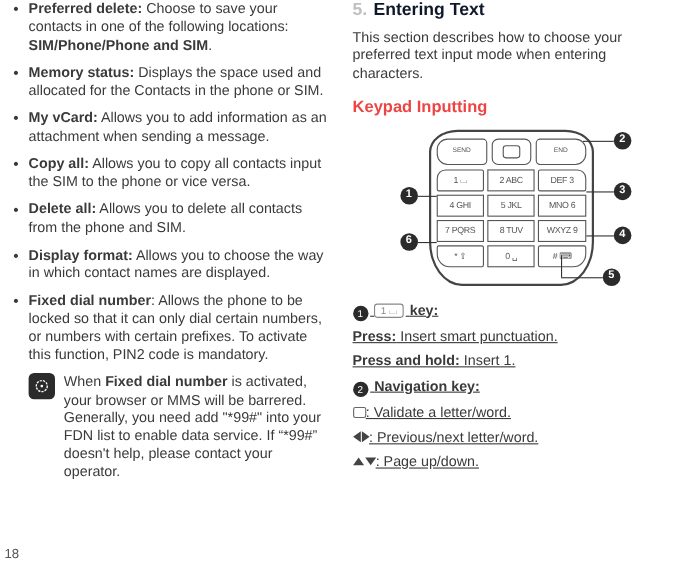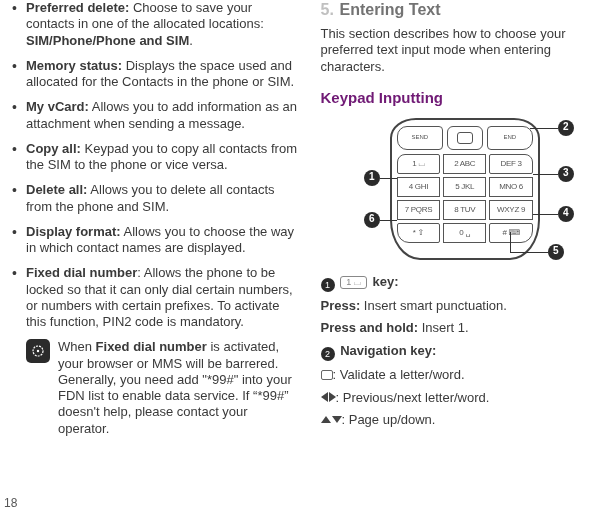--- a/index.html
+++ b/index.html
@@ -65,29 +65,29 @@
     color: #555;
   }
 
   .section-num {
     color: #c0c0c0;
     font-weight: bold;
     font-size: 16px;
     margin-right: 2px;
   }
   .section-title {
-    color: #737373;
+    color: #0f172a;
     font-weight: bold;
     font-size: 16px;
   }
   .right-col .section-row { margin-bottom: 6px; }
   .right-col .desc { margin-bottom: 14px; }
 
   .sub-head {
-    color: #701a75;
+    color: #ef4444;
     font-weight: bold;
     font-size: 15px;
     margin-bottom: 6px;
   }
 
   
   .keypad-wrap {
     position: relative;
     width: 260px;
     height: 150px;
@@ -194,21 +194,21 @@
   .c4 { left: 224px; top: 92px; }
   .l4 { left: 199px; top: 100px; width: 25px; height: 1px; }
 
   .c5 { left: 214px; top: 130px; }
   .l5a { left: 176px; top: 118px; width: 1px; height: 20px; }
   .l5b { left: 176px; top: 138px; width: 38px; height: 1px; }
 
   .c6 { left: 30px; top: 98px; }
   .l6 { left: 46px; top: 106px; width: 17px; height: 1px; }
 
-  .entry { margin-bottom: 6px; }
+  .entry { margin-bottom: 6px; text-decoration: underline; }
   .entry .num-circle {
     display: inline-flex;
     width: 14px; height: 14px;
     border-radius: 50%;
     background: #2b2b2b;
     color: #fff;
     font-size: 9px;
     align-items: center;
     justify-content: center;
     vertical-align: -2px;
@@ -241,30 +241,30 @@
   .tri-u { border-left: 5px solid transparent; border-right: 5px solid transparent; border-bottom: 7px solid #444; margin-right: 1px; vertical-align: 1px; }
   .tri-d { border-left: 5px solid transparent; border-right: 5px solid transparent; border-top: 7px solid #444; vertical-align: 1px; }
 </style>
 </head>
 <body>
 
 <div class="page">
   <div class="col left-col">
     <ul class="bullet-list">
       <li>
-        <span class="term">Preferred delete:</span><span> Choose to save your contacts in one of the allocated locations: </span><span class="term">SIM/Phone/Phone and SIM</span><span>.</span>
+        <span class="term">Preferred delete:</span><span> Choose to save your contacts in one of the following locations: </span><span class="term">SIM/Phone/Phone and SIM</span><span>.</span>
       </li>
       <li>
         <span class="term">Memory status:</span><span> Displays the space used and allocated for the Contacts in the phone or SIM.</span>
       </li>
       <li>
         <span class="term">My vCard:</span><span> Allows you to add information as an attachment when sending a message.</span>
       </li>
       <li>
-        <span class="term">Copy all:</span><span> Keypad you to copy all contacts from the SIM to the phone or vice versa.</span>
+        <span class="term">Copy all:</span><span> Allows you to copy all contacts input the SIM to the phone or vice versa.</span>
       </li>
       <li>
         <span class="term">Delete all:</span><span> Allows you to delete all contacts from the phone and SIM.</span>
       </li>
       <li>
         <span class="term">Display format:</span><span> Allows you to choose the way in which contact names are displayed.</span>
       </li>
       <li>
         <span class="term">Fixed dial number</span><span>: Allows the phone to be locked so that it can only dial certain numbers, or numbers with certain prefixes. To activate this function, PIN2 code is mandatory.</span>
       </li>

